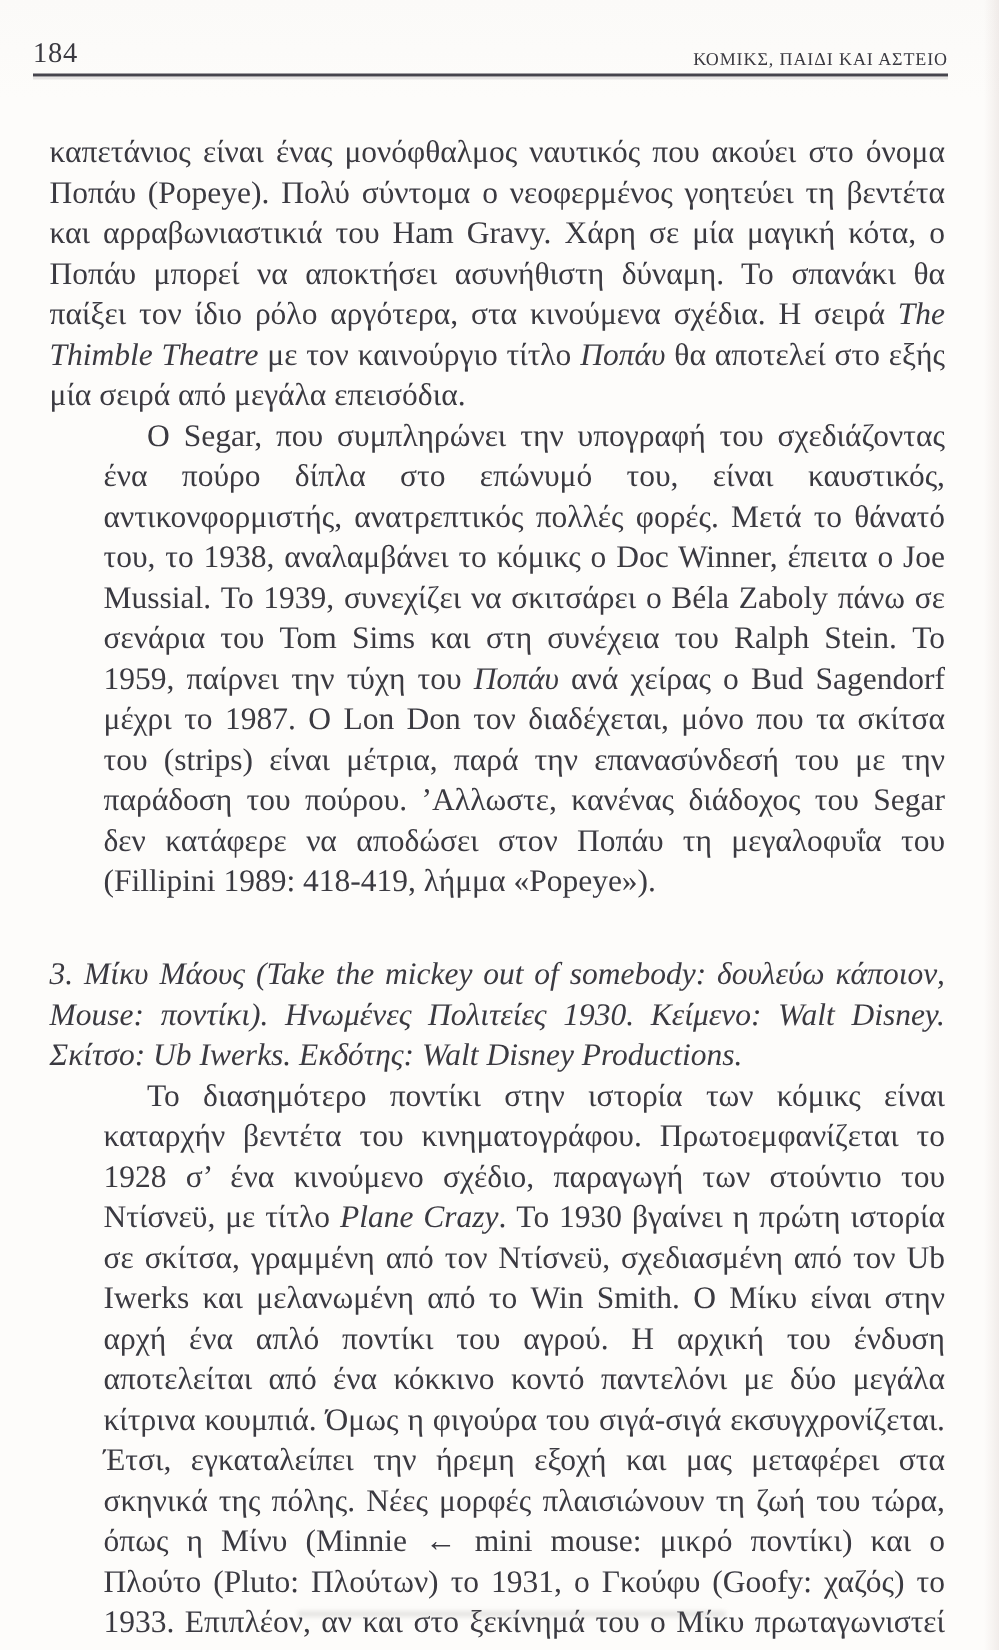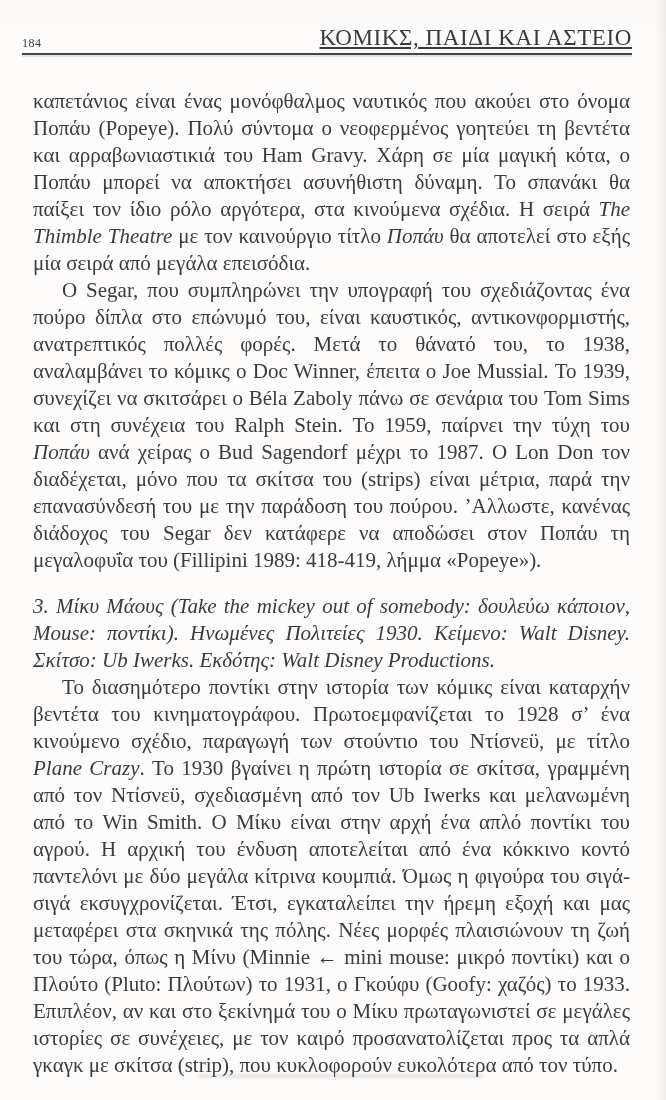--- a/index.html
+++ b/index.html
@@ -33,36 +33,36 @@
     pointer-events:none;
   }
   header.page-header{
     position:absolute;top:26px;left:22px;right:34px;
     display:flex;justify-content:space-between;align-items:flex-end;
     padding-bottom:4px;
     border-bottom:2px solid var(--rule);
     box-shadow:0 2px 0 rgba(70,69,77,0.12);
   }
   .page-number{
-    font-size:12px;line-height:1;letter-spacing:0.5px;
+    font-size:19px;line-height:1;letter-spacing:0.5px;
   }
   .running-title{
-    font-size:23px;line-height:1;letter-spacing:0.6px;text-decoration:underline;
+    font-size:12px;line-height:1;letter-spacing:0.6px;
   }
   main.body-text{
     position:absolute;top:88px;left:33px;right:36px;
     font-size:21px;line-height:27px;
     text-align:justify;
     text-justify:inter-word;
   }
   .block{margin:0;font-weight:normal;}
-  .block.indent{text-indent:29px;}
+  .block.indent{text-indent:29px;margin-left:36px;}
   h2.block{
     font-size:21px;line-height:27px;
-    margin-top:19px;
+    margin-top:35px;
     font-style:italic;
   }
   em{font-style:italic;}
 </style>
 </head>
 <body>
 
 <div class="page">
 
   <header class="page-header">

